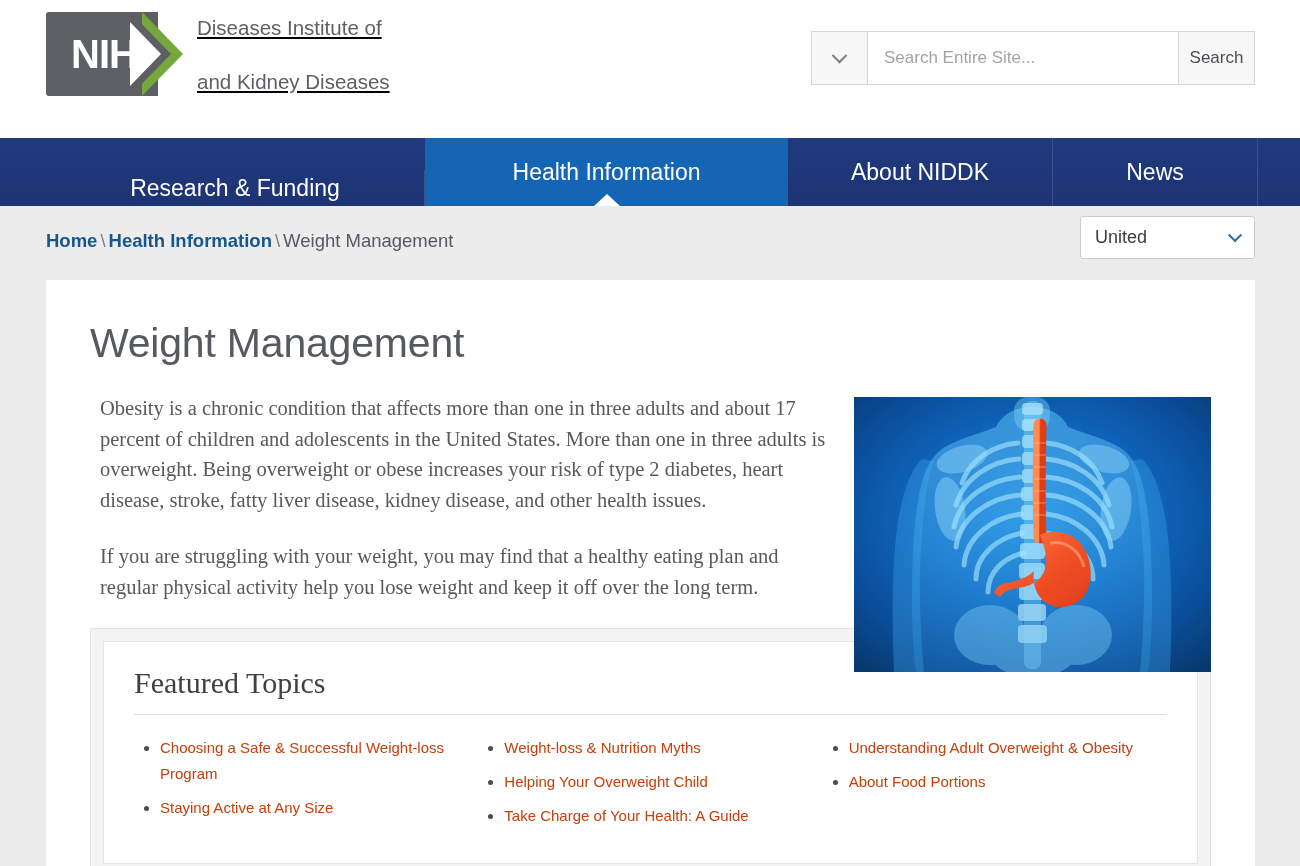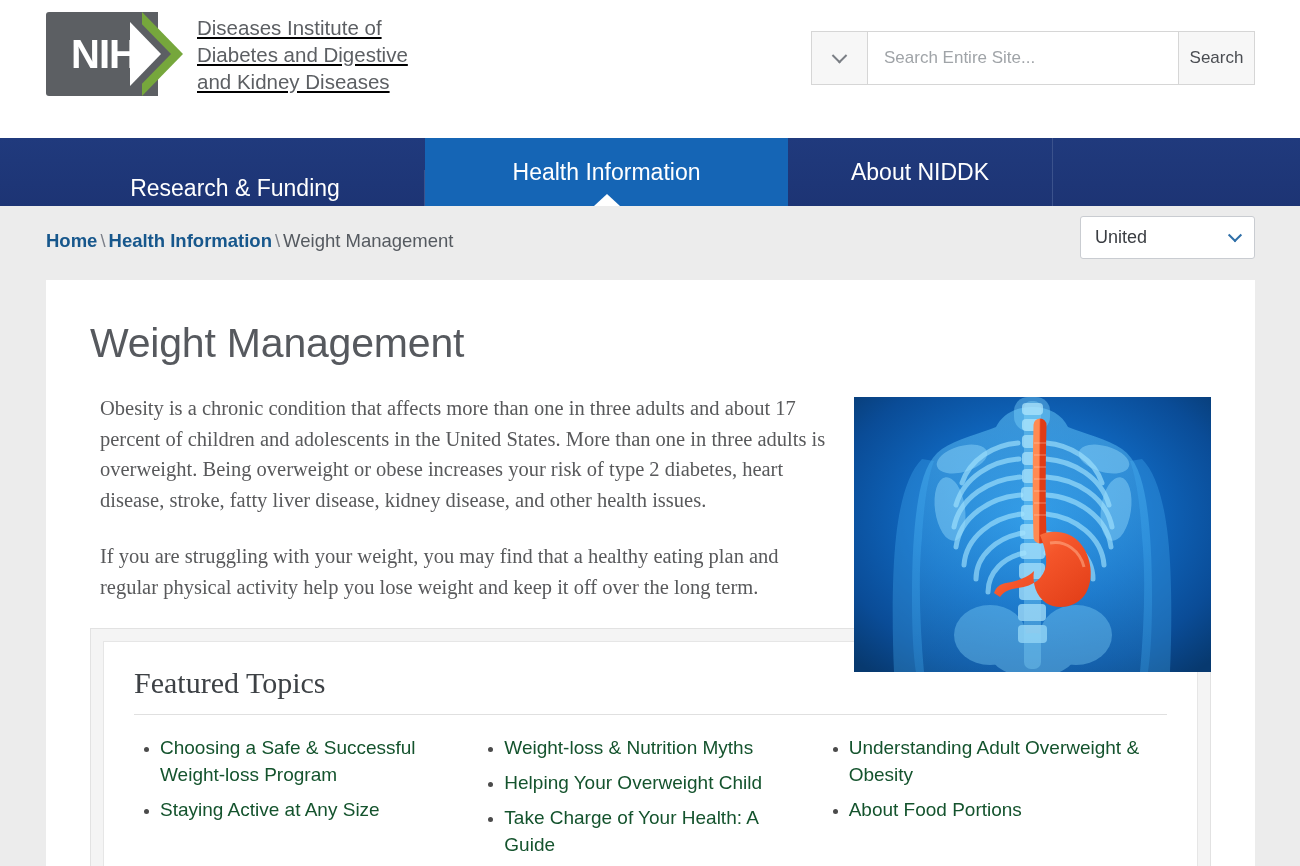--- a/index.html
+++ b/index.html
@@ -267,23 +267,23 @@
     margin: 0; padding: 0 14px 0 26px;
     list-style: disc;
   }
   .topic-col li {
     margin: 0 0 8px 0;
     line-height: 26px;
     color: #4b4b4b;
   }
   .topic-col li::marker { color: #4b4b4b; }
   .topic-col a {
-    color: #14532d;
+    color: #c2410c;
     text-decoration: none;
-    font-size: 19px;
+    font-size: 15px;
     font-family: "Liberation Sans", sans-serif;
   }
 
   
   .right-gutter {
     position: absolute; right: 0; top: 206px;
     width: 45px; height: 660px;
     background: #ececec;
   }
 </style>
@@ -297,21 +297,21 @@
     <a class="logo-wrap">
       <span class="logo-mark">
         <span class="logo-box"></span>
         <span class="logo-arrow-green"></span>
         <span class="logo-arrow-gray"></span>
         <span class="logo-arrow-notch"></span>
         <span class="logo-nih">NIH</span>
       </span>
       <span class="logo-text">
         <span>Diseases Institute of</span><br>
-        <span>Diabetes and Digestive</span><br>
+        <br>
         <span>and Kidney Diseases</span>
       </span>
     </a>
 
     <div class="search-wrap">
       <div class="search-scope">
         <span class="chev"></span>
       </div>
       <input class="search-input" type="text" placeholder="Search Entire Site..." style="">
       <button class="search-btn">Search</button>
@@ -322,20 +322,23 @@
     <div class="nav-edge"></div>
     <div class="nav-item n0">
       <span>Research &amp; Funding</span>
     </div>
     <div class="nav-item n1">
       <span>Health Information</span>
       <span class="nav-caret"></span>
     </div>
     <div class="nav-item n2">
       <span>About NIDDK</span>
+    </div>
+    <div class="nav-item n3">
+      <span>News</span>
     </div>
     <div class="nav-tail"></div>
   </nav>
 
   <div class="crumb-row">
     <div class="crumb">
       <a>Home</a><span class="sep">\</span><a>Health Information</a><span class="sep">\</span><span class="current">Weight Management</span>
     </div>
 
     <div class="lang-select">

